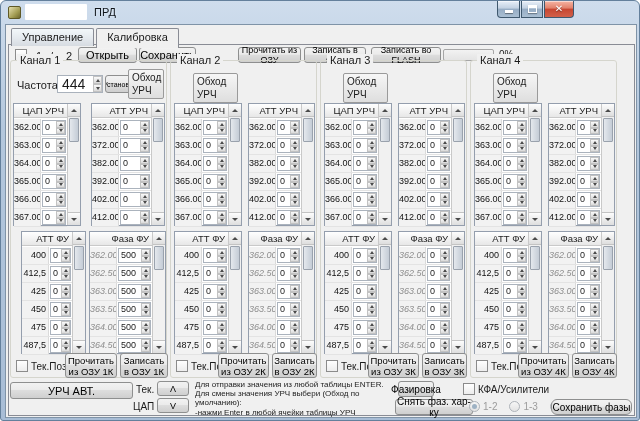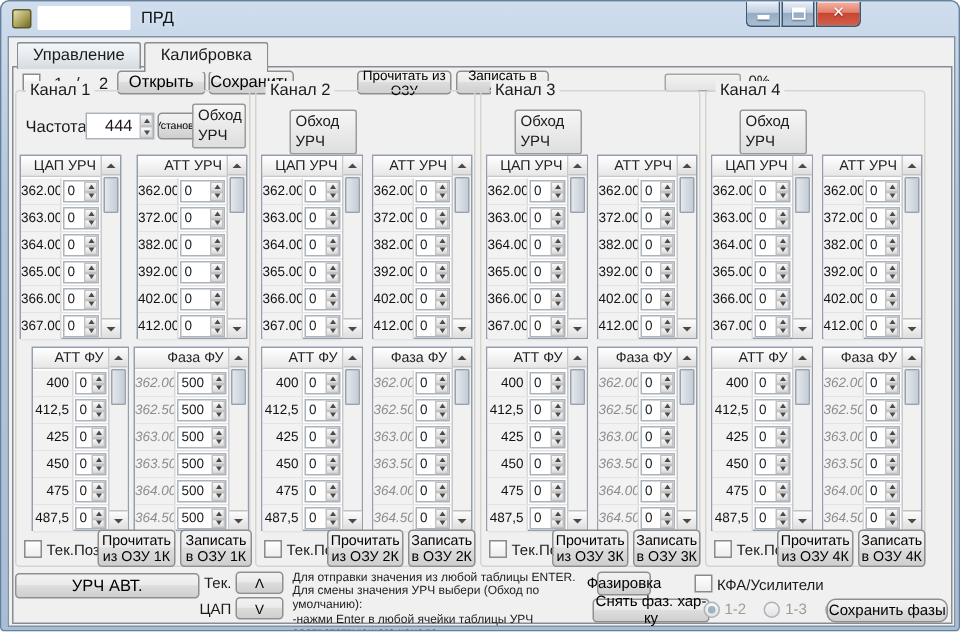--- a/index.html
+++ b/index.html
@@ -56,21 +56,21 @@
   .chpos1 { left: 161px; width: 147px; }
   .chpos2 { left: 311px; width: 147px; }
   .chpos3 { left: 461px; width: 147px; }
   .legend { position: absolute; top: -7px; left: 6px; background: #f0f0f0; padding: 0 3px; font-size: 11px; }
   .bypass { position: absolute; border: 1px solid #9a9a9a; border-radius: 2px; font-size: 10px; line-height: 13px;
     padding: 1px 3px; text-align: left; background: linear-gradient(#f6f6f6, #dedede); cursor: default; }
   .bypass.r0 { right: 2px; top: 8px; width: 36px; height: 30px; }
   .bypass.left { left: 22px; top: 12px; width: 45px; height: 30px; }
   .freq-label { position: absolute; left: 6px; top: 18px; font-size: 11px; }
   .freq-edit { position: absolute; left: 46px; top: 14px; width: 46px; height: 18px; border: 1px solid #aab2bc; background: #fff; display: flex; }
-  .freq-val { flex: 1; font-size: 11px; line-height: 16px; padding-left: 12px; }
+  .freq-val { flex: 1; font-size: 14px; line-height: 16px; padding-left: 4px; }
   .freq-set { left: 94px; top: 14px; width: 33px; height: 18px; font-size: 7px; overflow: hidden; }
   
   .grid { position: absolute; height: 123px; background: #fff; border: 1px solid #949ead; }
   .g0 { left: 3px;  top: 42px;  width: 68px; }
   .g1 { left: 77px; top: 42px;  width: 67px; }
   .g2 { left: 3px;  top: 170px; width: 68px; }
   .g3 { left: 77px; top: 170px; width: 67px; }
   .chpos0 .g0 { left: 2px;  width: 68px; }
   .chpos0 .g1 { left: 80px; width: 74px; }
   .chpos0 .g2 { left: 10px; width: 65px; }
@@ -147,20 +147,21 @@
     <div class="tabpage">
 
       <span class="cb tb-check"></span>
       <span class="lbl" style="left:27px;top:5px;">1</span>
       <span class="lbl" style="left:41px;top:5px;">/</span>
       <span class="lbl" style="left:57px;top:5px;">2</span>
       <button class="btn tb-open">Открыть</button>
       <button class="btn tb-save">Сохранить</button>
       <button class="btn tb-readram">Прочитать из ОЗУ</button>
       <button class="btn tb-writeram">Записать в ОЗУ</button>
+      <button class="btn tb-flash">Записать во FLASH</button>
       <div class="progress"></div>
       <span class="pct">0%</span>
 
       <div>
           <div class="group chpos0">
     <span class="legend">Канал 1</span>
     <div class="freq-row">
       <span class="freq-label">Частота</span>
       <div class="freq-edit">
         <span class="freq-val">444</span>

